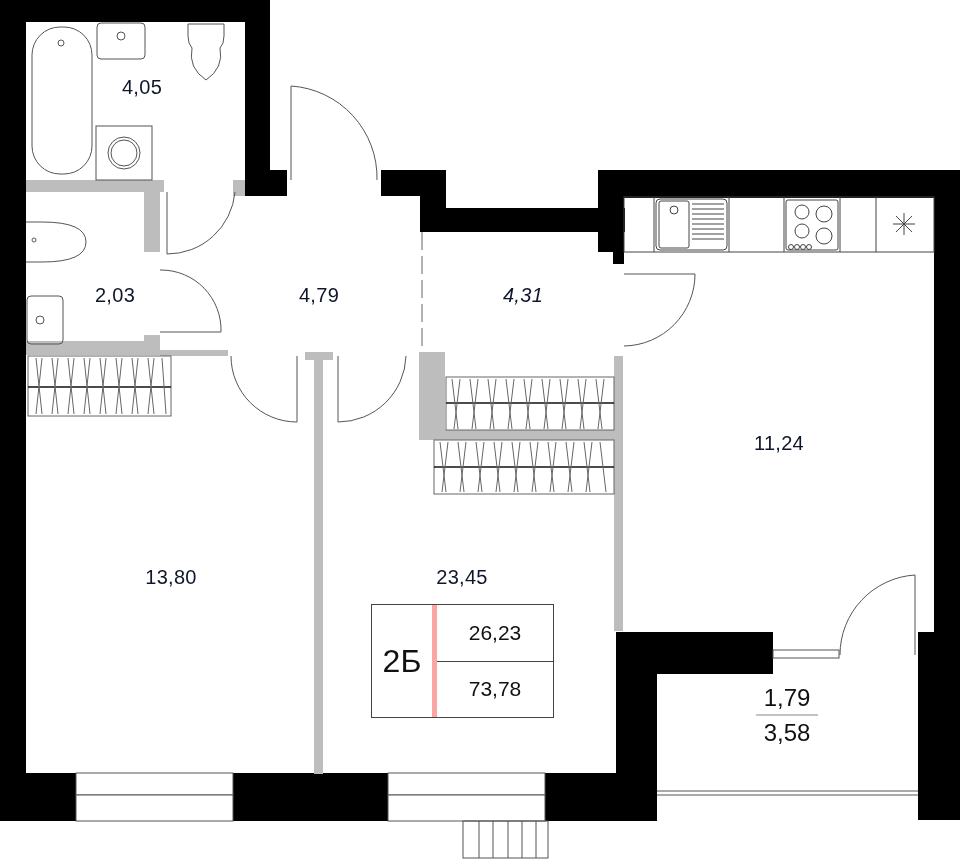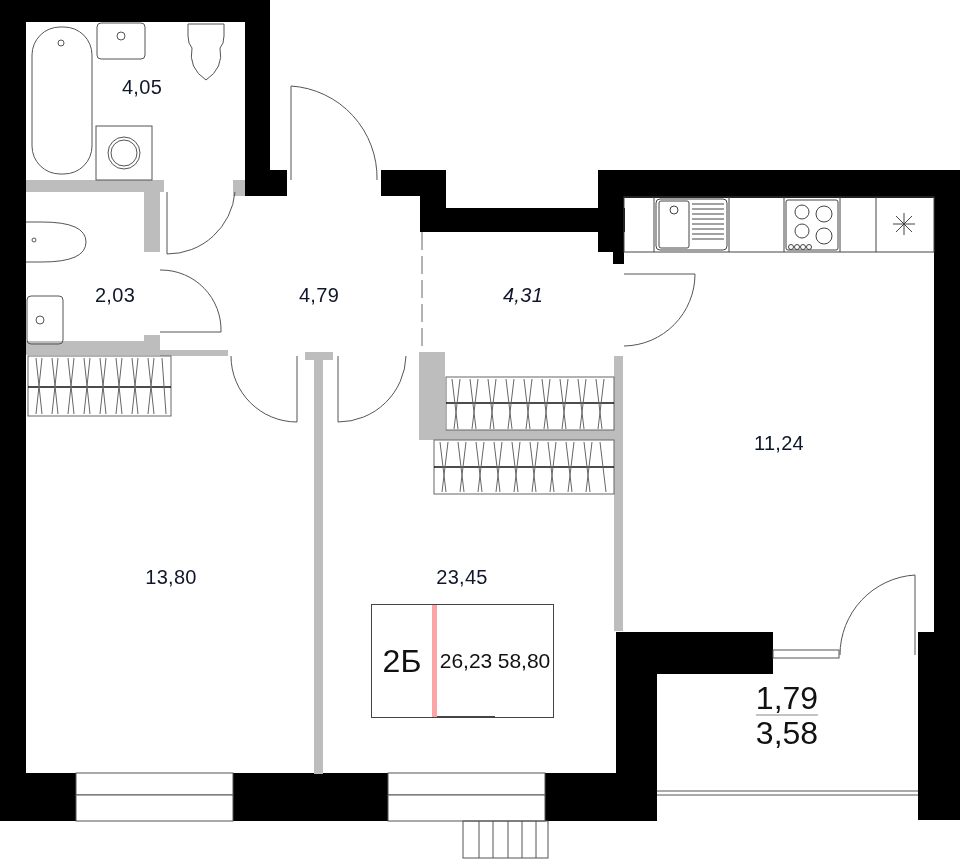--- a/index.html
+++ b/index.html
@@ -5,26 +5,26 @@
   html, body { margin:0; padding:0; background:#ffffff; }
   body { width:960px; height:860px; position:relative; overflow:hidden;
          font-family:"Liberation Sans", sans-serif; }
   #plan { position:absolute; left:0; top:0; }
   .label { position:absolute; font-size:20px; color:#0f172a; transform:translate(-50%,-50%);
            white-space:nowrap; letter-spacing:0.3px; }
   .summary { position:absolute; left:371px; top:604px; width:183px; height:114px;
              border:1px solid #444; box-sizing:border-box; display:flex; background:#fff; }
   .summary .code { width:60px; border-right:5px solid #fca5a5; display:flex;
                    align-items:center; justify-content:center; font-size:32px; color:#111; }
-  .summary .vals { flex:1; display:flex; flex-direction:row; }
+  .summary .vals { flex:1; display:flex; flex-direction:column; }
   .summary .vals div { flex:1; display:flex; align-items:center; justify-content:center;
                        font-size:21px; color:#111; border-bottom:1px solid #444; }
   .summary .vals div:last-child { border-bottom:none; }
   .balcony { position:absolute; left:787px; top:715px; transform:translate(-50%,-50%);
-             text-align:center; font-size:32px; color:#111; line-height:28px; }
+             text-align:center; font-size:24px; color:#111; line-height:28px; }
   .balcony .bar { height:1px; background:#888; margin:3px 0; width:62px; }
 </style>
 </head>
 <body>
 
 <svg id="plan" width="960" height="860" viewBox="0 0 960 860">
 
   <g fill="#000">
     <rect x="0" y="0" width="270" height="22"></rect>
     <rect x="0" y="0" width="26" height="800"></rect>
@@ -154,15 +154,15 @@
 <div class="balcony">
   <div>1,79</div>
   <div class="bar"></div>
   <div>3,58</div>
 </div>
 
 <div class="summary">
   <div class="code">2Б</div>
   <div class="vals">
     <div>26,23</div>
-    <div>58,80</div>
+    <div>73,78</div>
   </div>
 </div>
 
 </body></html>

